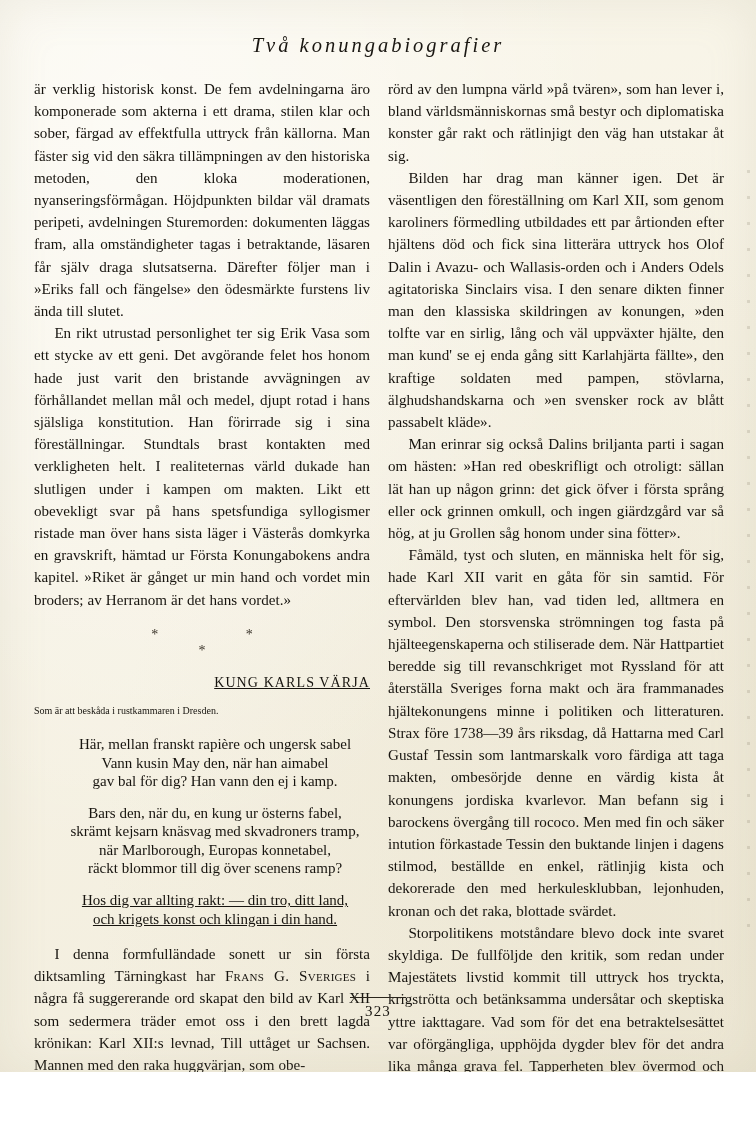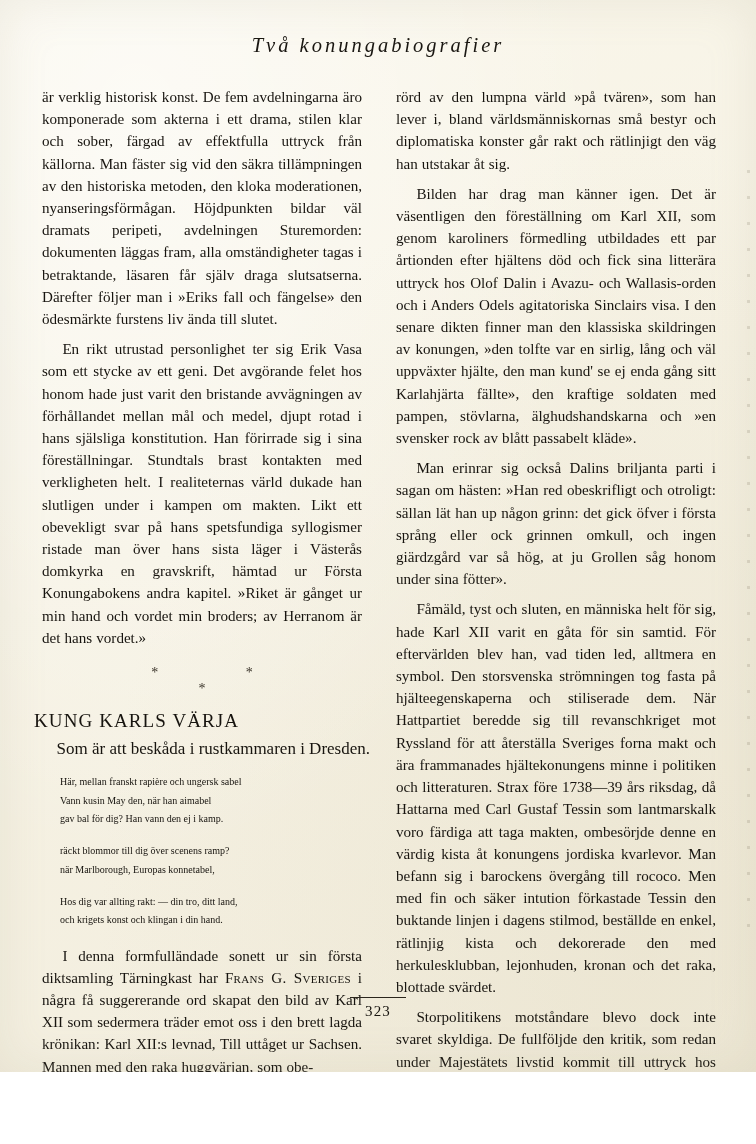--- a/index.html
+++ b/index.html
@@ -54,21 +54,21 @@
     font-size: 15.1px;
     line-height: 22.2px;
     text-align: justify;
     text-justify: inter-word;
     hyphens: manual;
     color: #17140f;
   }
   .col.right { text-align: justify; }
 
   .col p {
-    margin: 8px;
+    margin: 0;
     text-indent: 1.35em;
   }
   .col p.noindent { text-indent: 0; }
 
   
   .col p { word-spacing: 0.02em; }
 
   
   .ornament {
     margin: 16px 0 14px 0;
@@ -87,41 +87,42 @@
     display: block;
     margin-top: 1px;
   }
 
   
   .poem {
     margin: 6px 0 0 0;
     text-indent: 0;
   }
   .poem-title {
-    text-align: left;
-    font-size: 19px;
+    text-align: right;
+    font-size: 14px;
     letter-spacing: 1.1px;
     margin: 8px 0 6px 0;
     color: #17140f;
+    text-decoration: underline;
   }
   .poem-subtitle {
-    text-align: right;
-    font-size: 17px;
+    text-align: left;
+    font-size: 10px;
     margin: 0 0 13px 0;
     color: #17140f;
   }
   .stanza {
     margin: 0 0 14px 0;
     padding-left: 26px;
-    font-size: 10px;
+    font-size: 15px;
     line-height: 18.3px;
     text-indent: 0;
-    text-align: left;
-  }
-  .stanza:last-child { margin-bottom: 15px; }
+    text-align: center;
+  }
+  .stanza:last-child { margin-bottom: 15px; text-decoration: underline; }
   .stanza .vline { display: block; white-space: pre-wrap; }
 
   
   .sc {
     font-variant: small-caps;
     letter-spacing: 0.3px;
   }
 
   
   .folio-wrap {
@@ -190,22 +191,24 @@
         <div class="poem-title">KUNG KARLS VÄRJA</div>
         <div class="poem-subtitle">Som är att beskåda i rustkammaren i Dresden.</div>
 
         <div class="stanza">
           <span class="vline">Här, mellan franskt rapière och ungersk sabel</span>
           <span class="vline">Vann kusin May den, när han aimabel</span>
           <span class="vline">gav bal för dig? Han vann den ej i kamp.</span>
         </div>
 
         <div class="stanza">
+          <span class="vline">Bars den, när du, en kung ur österns fabel,</span>
+          <span class="vline">skrämt kejsarn knäsvag med skvadroners tramp,</span>
+          <span class="vline">när Marlborough, Europas konnetabel,</span>
           <span class="vline">räckt blommor till dig över scenens ramp?</span>
-          <span class="vline">när Marlborough, Europas konnetabel,</span>
         </div>
 
 
         <div class="stanza">
           <span class="vline">Hos dig var allting rakt: — din tro, ditt land,</span>
           <span class="vline">och krigets konst och klingan i din hand.</span>
         </div>
       </div>
 
       <p><span>I denna formfulländade sonett ur sin första diktsamling Tärningkast har </span><span class="sc">Frans G. Sveriges</span><span> i några få suggererande ord skapat den bild av Karl XII som sedermera träder emot oss i den brett lagda krönikan: Karl XII:s levnad, Till uttåget ur Sachsen. Mannen med den raka huggvärjan, som obe-</span></p>

